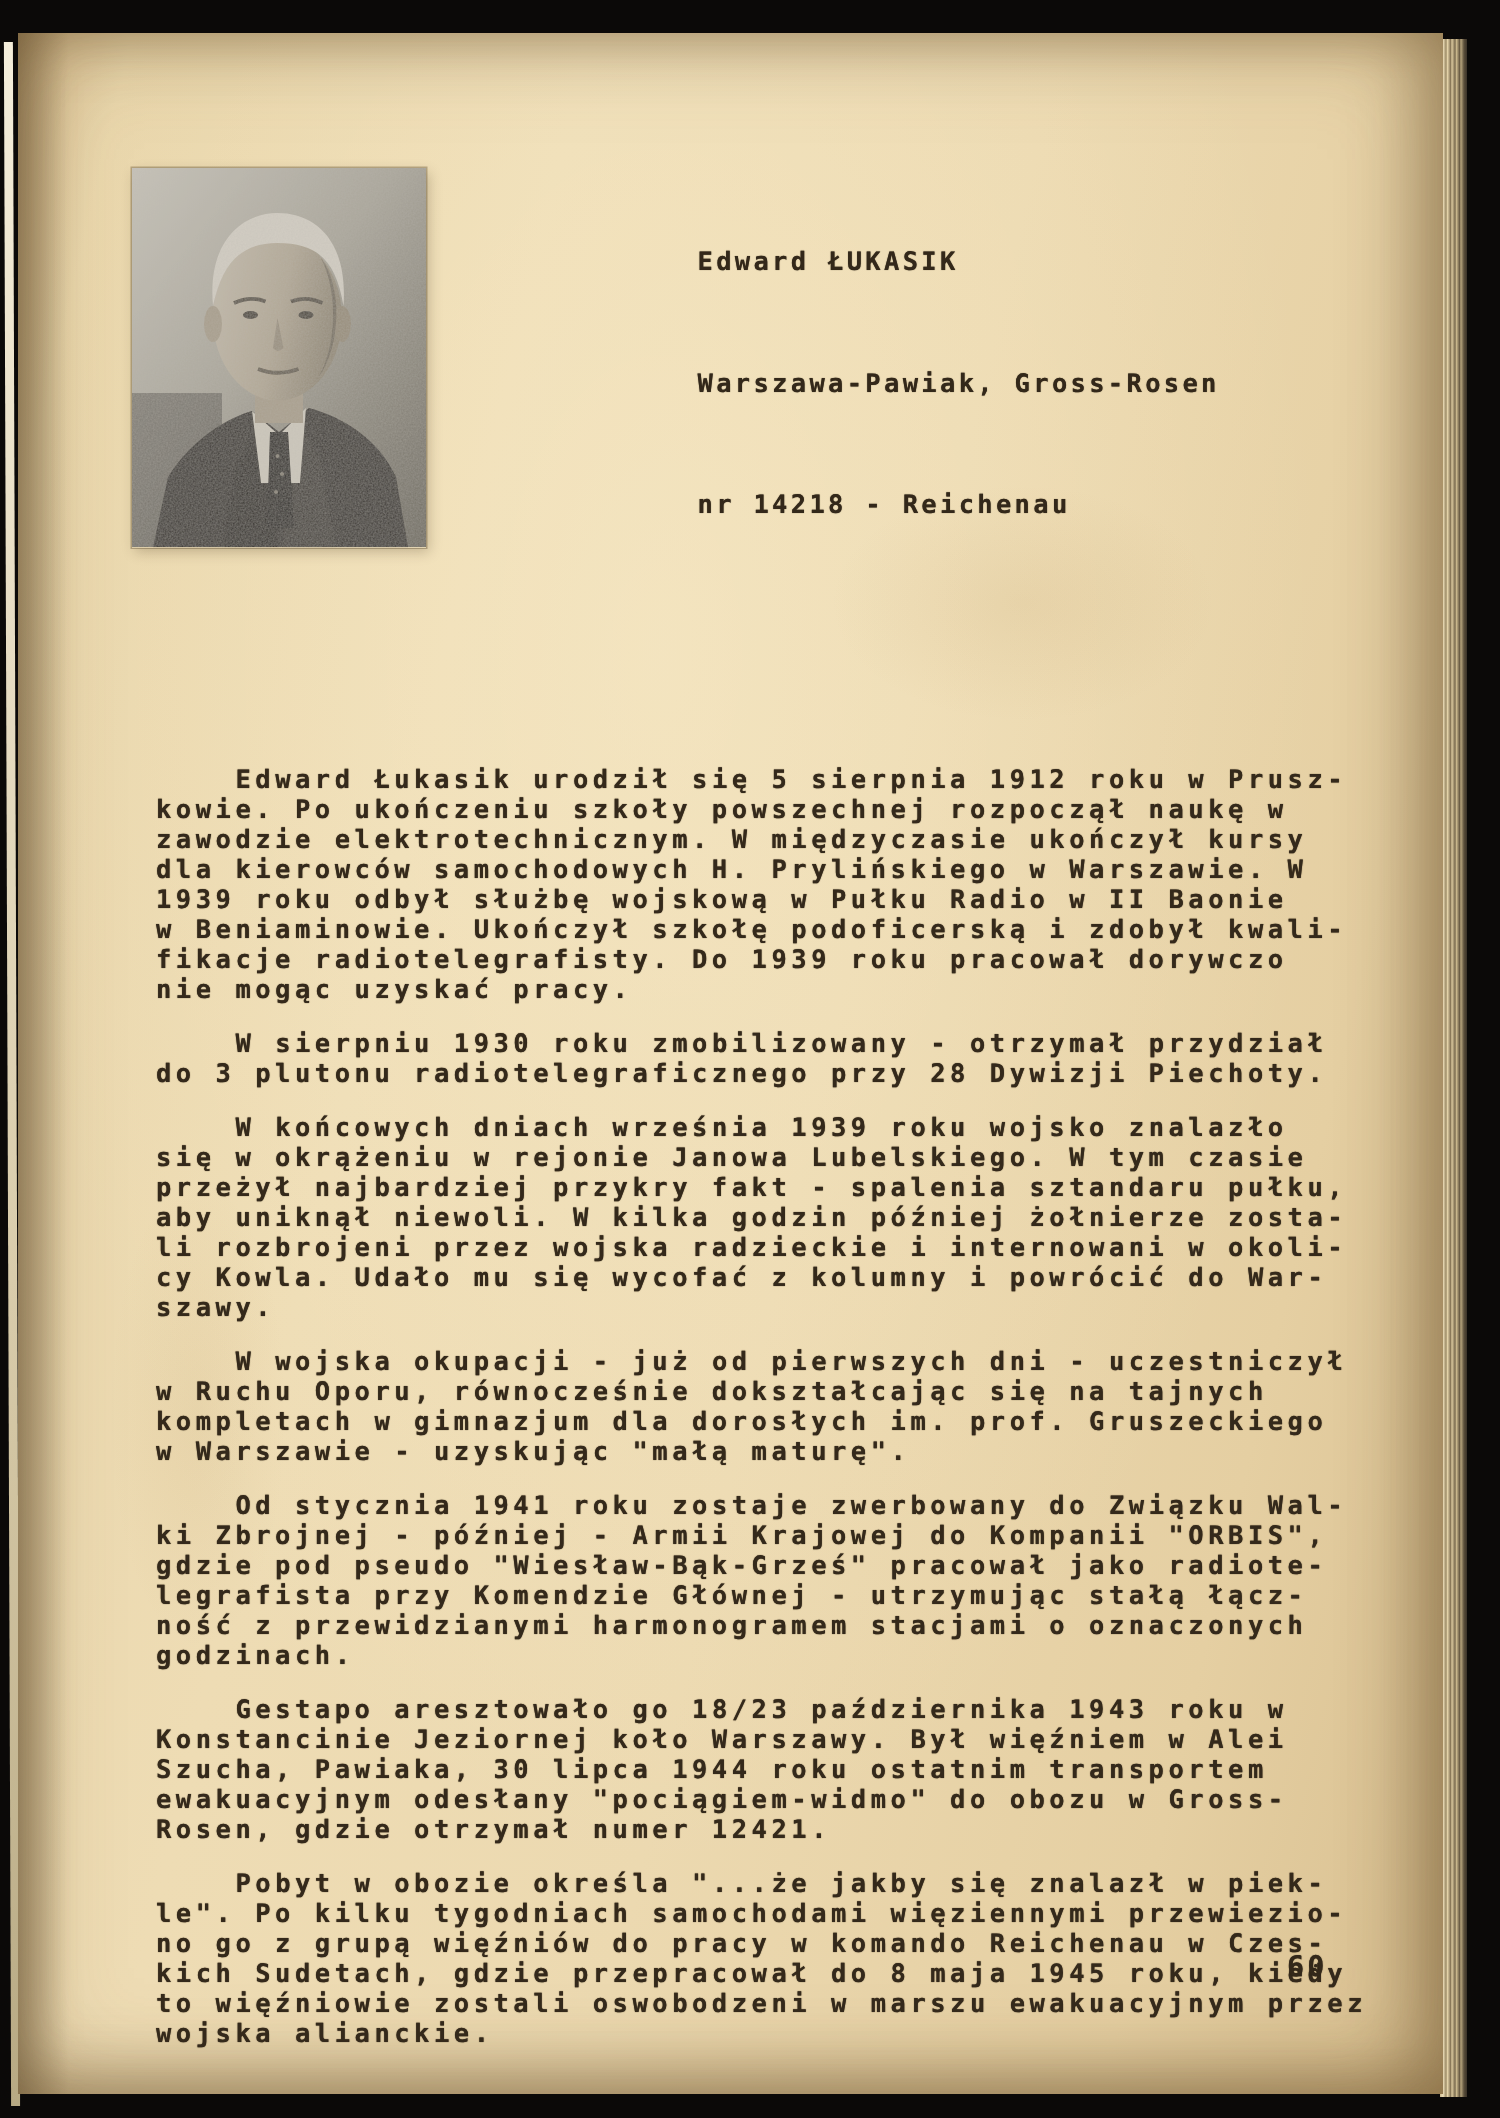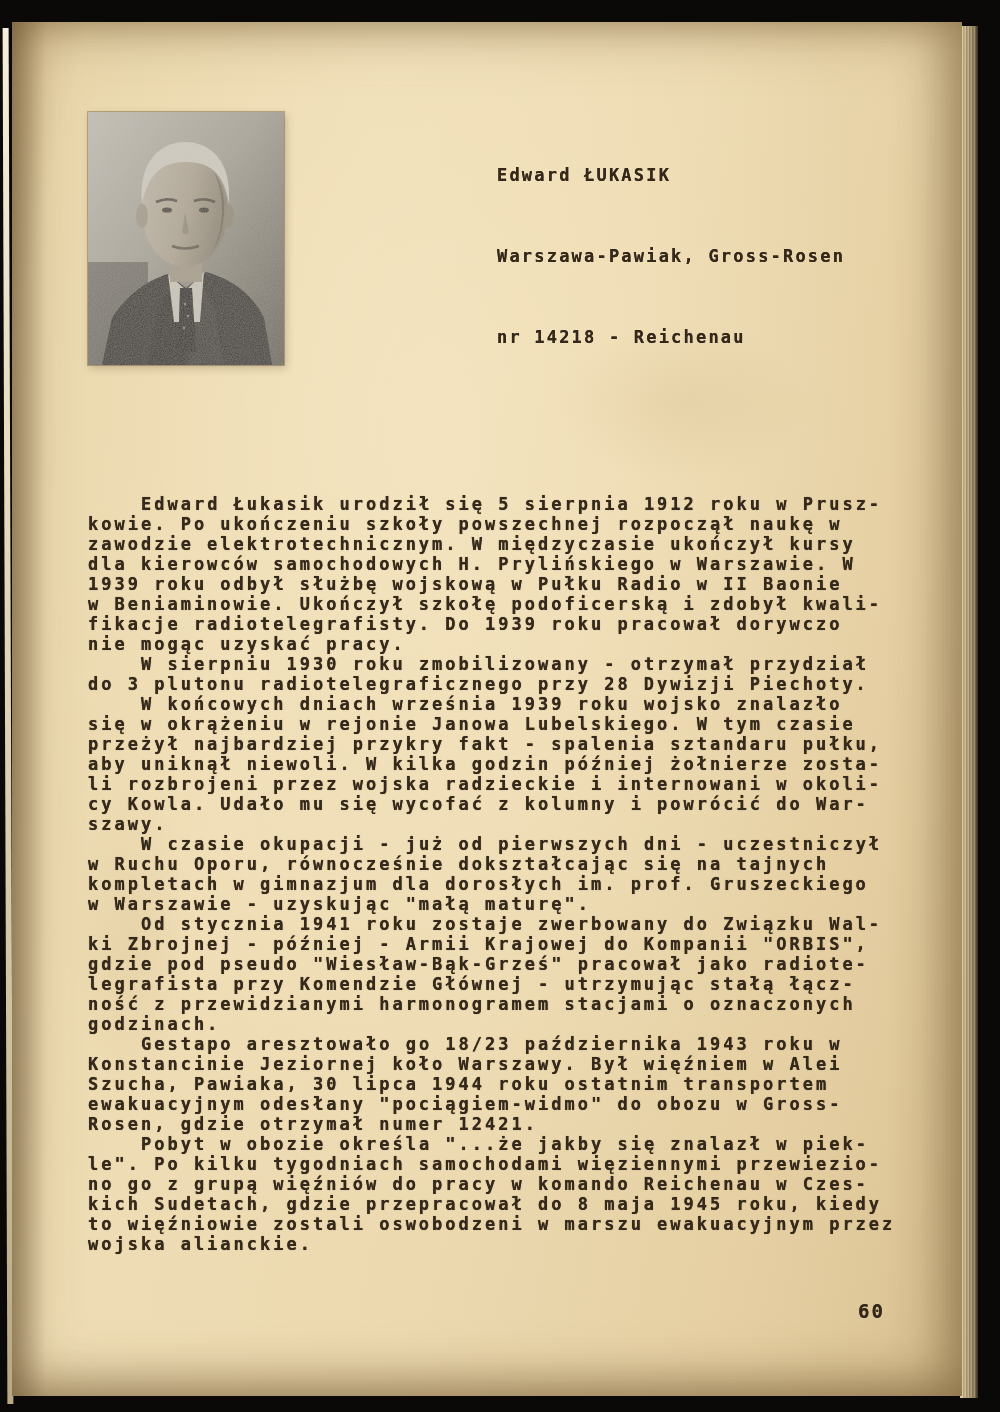--- a/index.html
+++ b/index.html
@@ -66,35 +66,34 @@
   .header-block {
     position: absolute;
     left: 453px; top: 86px;
     color: #33281a;
     font-size: 17px;
     font-weight: 700;
     letter-spacing: 2.2px;
     line-height: 27px;
     white-space: pre;
     text-shadow: 0 0 0.6px rgba(45,34,18,0.85);
-    margin-left: 32px;
   }
   .body-text {
     position: absolute;
     left: 76px; top: 472px;
     width: 848px;
     color: #34291b;
     font-size: 17px;
     font-weight: 700;
     letter-spacing: 3px;
     line-height: 20px;
     text-shadow: 0 0 0.7px rgba(48,36,18,0.9);
   }
   .body-text p {
-    margin: 0;
+    margin: 16px;
     white-space: pre-wrap;
   }
   .page-number {
     position: absolute;
     left: 846px; top: 1278px;
     color: #33281a;
     font-size: 19px;
     font-weight: 700;
     letter-spacing: 2px;
     text-shadow: 0 0 0.6px rgba(45,34,18,0.85);
@@ -199,21 +198,21 @@
 nie mogąc uzyskać pracy.</p>
       <p>    W sierpniu 1930 roku zmobilizowany - otrzymał przydział
 do 3 plutonu radiotelegraficznego przy 28 Dywizji Piechoty.</p>
       <p>    W końcowych dniach września 1939 roku wojsko znalazło
 się w okrążeniu w rejonie Janowa Lubelskiego. W tym czasie
 przeżył najbardziej przykry fakt - spalenia sztandaru pułku,
 aby uniknął niewoli. W kilka godzin później żołnierze zosta-
 li rozbrojeni przez wojska radzieckie i internowani w okoli-
 cy Kowla. Udało mu się wycofać z kolumny i powrócić do War-
 szawy.</p>
-      <p>    W czasie okupacji - już od pierwszych dni - uczestniczył
+      <p>    W wojska okupacji - już od pierwszych dni - uczestniczył
 w Ruchu Oporu, równocześnie dokształcając się na tajnych
 kompletach w gimnazjum dla dorosłych im. prof. Gruszeckiego
 w Warszawie - uzyskując "małą maturę".</p>
       <p>    Od stycznia 1941 roku zostaje zwerbowany do Związku Wal-
 ki Zbrojnej - później - Armii Krajowej do Kompanii "ORBIS",
 gdzie pod pseudo "Wiesław-Bąk-Grześ" pracował jako radiote-
 legrafista przy Komendzie Głównej - utrzymując stałą łącz-
 ność z przewidzianymi harmonogramem stacjami o oznaczonych
 godzinach.</p>
       <p>    Gestapo aresztowało go 18/23 października 1943 roku w

